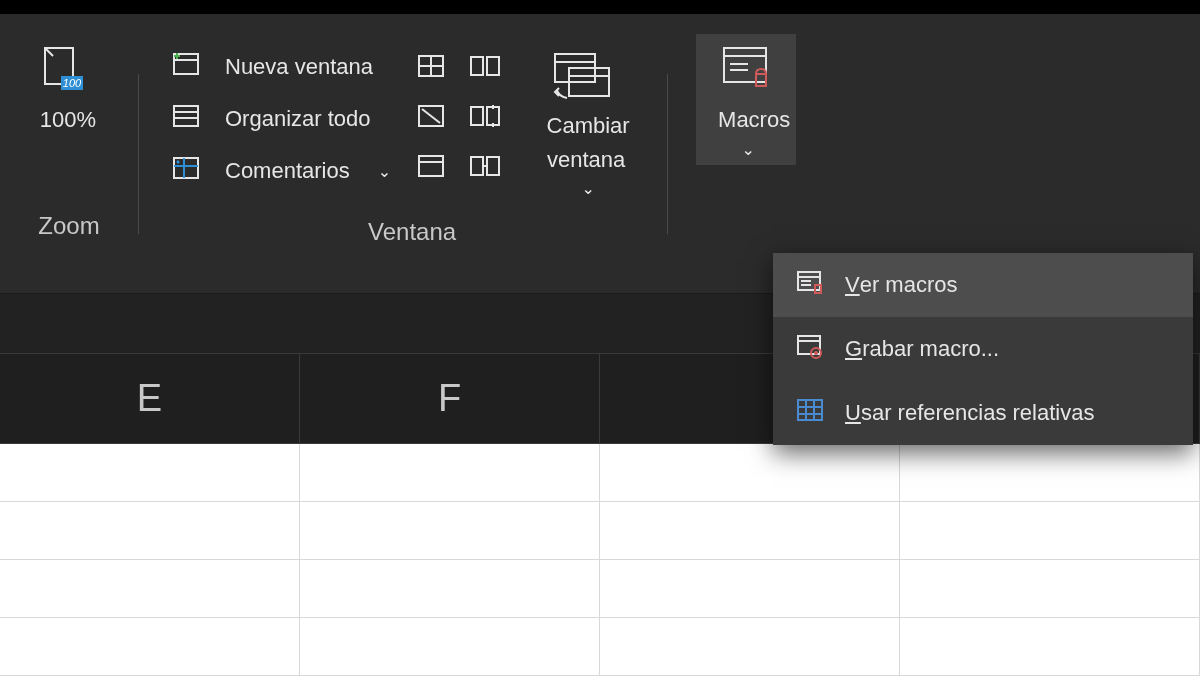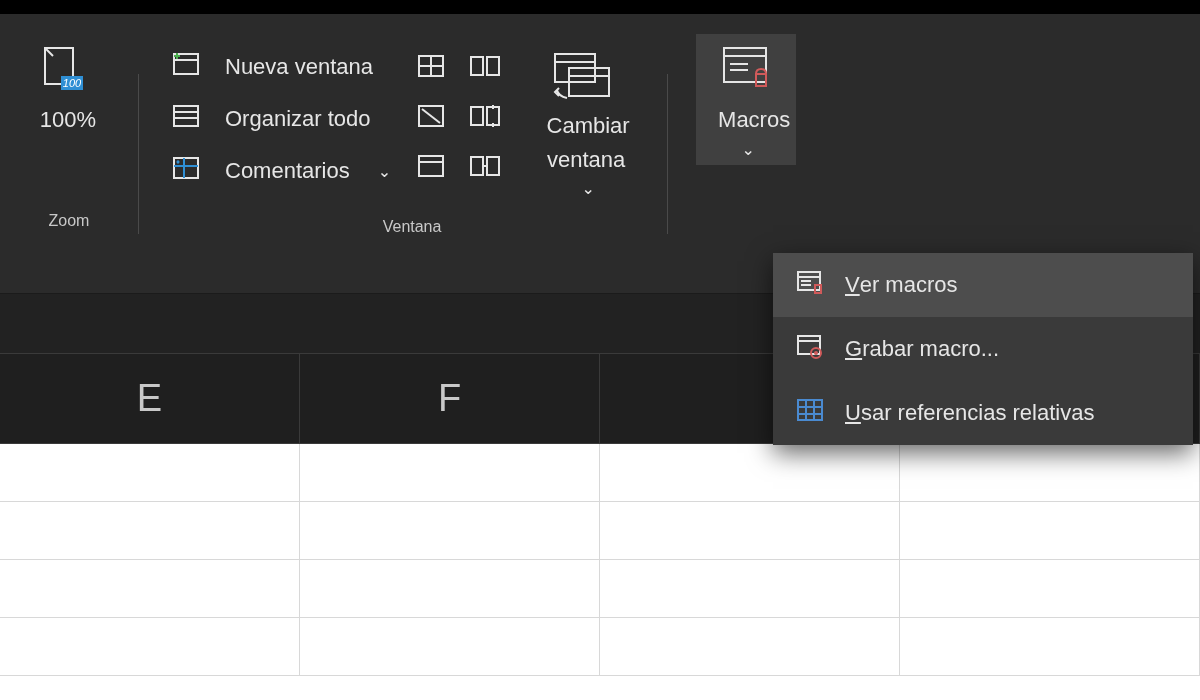--- a/index.html
+++ b/index.html
@@ -49,21 +49,21 @@
     align-items: center;
     padding: 0 10px;
   }
   .group .controls {
     display: flex;
     align-items: flex-start;
     gap: 6px;
     height: 160px;
   }
   .group .label {
-    font-size: 16px;
+    font-size: 24px;
     color: #c8c8c8;
     margin-top: 18px;
     margin-left: 18px;
   }
   .sep {
     width: 1px;
     background: #4a4a4a;
     height: 160px;
     margin: 40px 18px 0 18px;
   }

